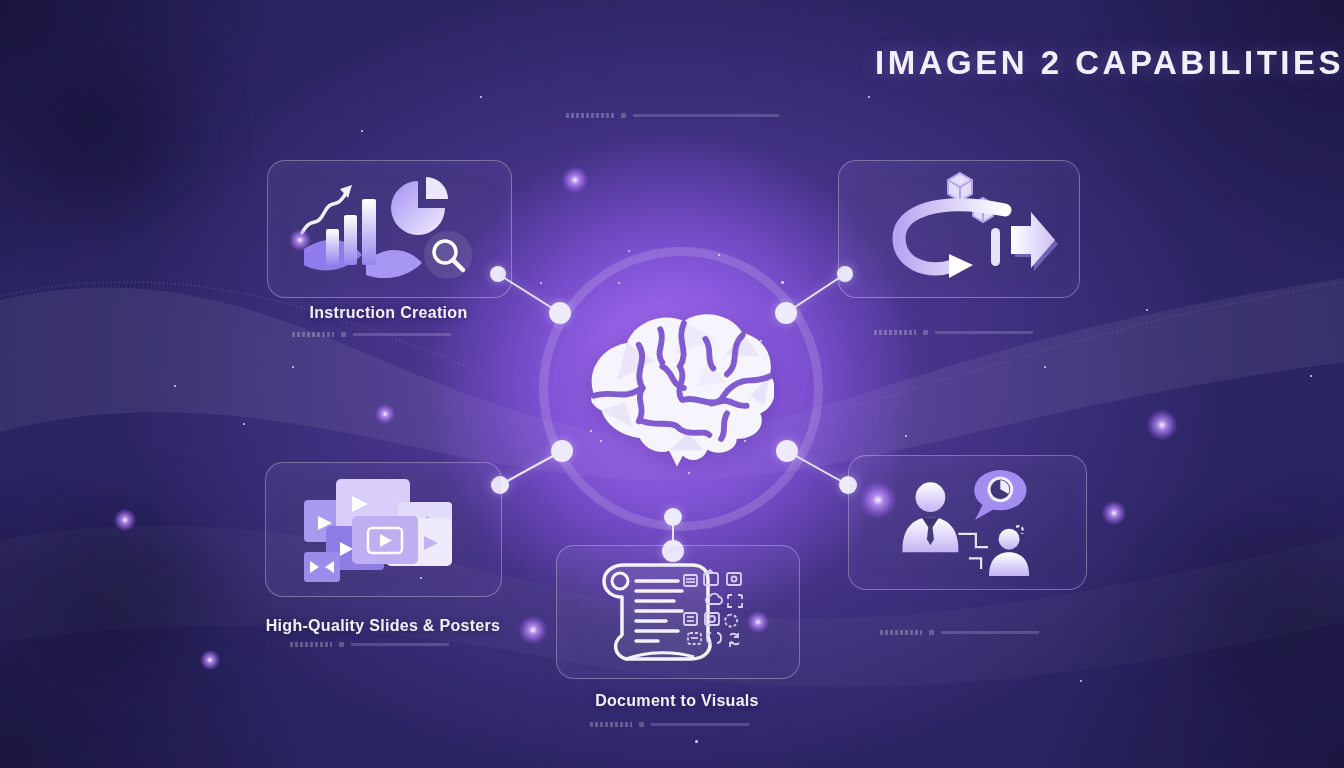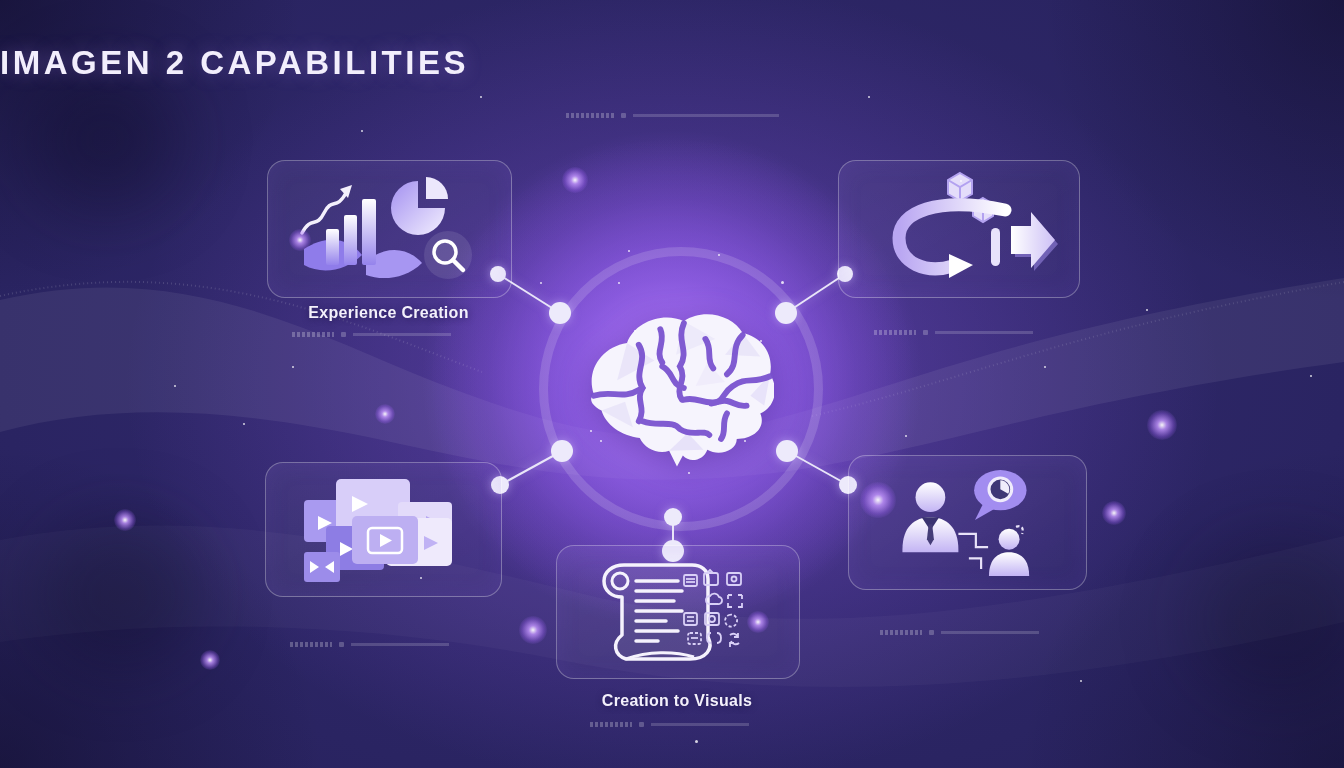--- a/index.html
+++ b/index.html
@@ -17,21 +17,21 @@
   .vignette{position:absolute;inset:0;
     background:
       radial-gradient(circle 430px at 0% 0%, rgba(10,8,30,.50), transparent 70%),
       radial-gradient(circle 430px at 100% 0%, rgba(10,8,30,.45), transparent 70%),
       radial-gradient(circle 460px at 0% 100%, rgba(10,8,30,.45), transparent 70%),
       radial-gradient(circle 460px at 100% 100%, rgba(10,8,30,.40), transparent 70%);
   }
   .blob{position:absolute;border-radius:50%;filter:blur(34px);}
   .waves{position:absolute;inset:0;}
   .title{
-    position:absolute;left:0;top:44px;width:100%;text-align:left;
+    position:absolute;left:0;top:44px;width:100%;text-align:right;
     color:#f2eefc;font-size:33px;font-weight:600;letter-spacing:3.5px;
     text-shadow:0 0 18px rgba(180,140,255,.35);
   }
   .micro{position:absolute;display:flex;align-items:center;gap:7px;opacity:.45;}
   .m-chars{height:5px;background:repeating-linear-gradient(90deg, rgba(255,255,255,.55) 0 3px, transparent 3px 5px);}
   .m-dot{width:5px;height:5px;background:rgba(255,255,255,.5);border-radius:1px;}
   .m-line{height:3px;background:rgba(255,255,255,.38);}
   .card{
     position:absolute;border:1px solid rgba(255,255,255,.30);border-radius:18px;
     background:linear-gradient(150deg, rgba(255,255,255,.055), rgba(255,255,255,.012));
@@ -150,21 +150,21 @@
       <rect x="72" y="28" width="14" height="66" rx="2" fill="url(#barG)"></rect>
       <path d="M12 62 C22 44 26 58 34 42 C42 26 46 40 56 22" fill="none" stroke="#f3f0fc" stroke-width="3.5" stroke-linecap="round"></path>
       <path d="M50 18 L62 14 L58 27 Z" fill="#f3f0fc"></path>
       <path d="M128 37 L128 10 A27 27 0 1 0 155 37 Z" fill="url(#pieG)"></path>
       <path d="M136 28 L136 6 A22 22 0 0 1 158 28 Z" fill="#ece7fc"></path>
       <circle cx="158" cy="84" r="24" fill="rgba(255,255,255,0.10)"></circle>
       <circle cx="155" cy="81" r="11" fill="rgba(255,255,255,0.06)" stroke="#ffffff" stroke-width="3.5"></circle>
       <line x1="163" y1="89" x2="173" y2="99" stroke="#ffffff" stroke-width="4.5" stroke-linecap="round"></line>
     </svg>
   </div>
-  <div class="card-label" style="left:262px;top:304px;width:253px;">Experience Creation</div>
+  <div class="card-label" style="left:262px;top:304px;width:253px;">Instruction Creation</div>
   <div class="micro" style="left:292px;top:332px;">
     <div class="m-chars" style="width:42px;"></div>
       <div class="m-dot"></div>
       <div class="m-line" style="width:98px;"></div>
   </div>
 
   <div class="card" style="left:838px;top:160px;width:240px;height:136px;">
     <svg class="icon-svg" width="200" height="118" viewBox="0 0 200 118">
       <defs>
         <linearGradient id="uG" x1="0" y1="0" x2="1" y2="0">
@@ -214,20 +214,21 @@
           <polygon points="126,62 140,69 126,76" fill="#c0b2f4"></polygon>
         <rect x="6" y="78" width="36" height="30" rx="3" fill="#9c8cea"></rect>
         <polygon points="12,87 21,93 12,99" fill="#ffffff"></polygon>
           <polygon points="36,87 27,93 36,99" fill="#ffffff"></polygon>
         <rect x="54" y="42" width="66" height="48" rx="5" fill="#bdaff2"></rect>
         <rect x="70" y="54" width="34" height="25" rx="4" fill="none" stroke="#ffffff" stroke-width="2.5"></rect>
         <polygon points="82,60 94,66.5 82,73" fill="#ffffff"></polygon>
       </g>
     </svg>
   </div>
+  <div class="card-label" style="left:254px;top:617px;width:258px;">High-Quality Slides &amp; Posters</div>
   <div class="micro" style="left:290px;top:642px;">
     <div class="m-chars" style="width:42px;"></div>
       <div class="m-dot"></div>
       <div class="m-line" style="width:98px;"></div>
   </div>
 
   <div class="card" style="left:556px;top:545px;width:242px;height:132px;">
     <svg class="icon-svg" width="200" height="110" viewBox="0 0 200 110">
       <path d="M46 8 C34 8 26 15 26 24 C26 34 34 40 44 40 L44 78 C34 86 36 98 48 102 L112 102 C128 102 136 92 130 80 L130 22 C130 13 123 8 114 8 Z" fill="rgba(255,255,255,0.07)" stroke="#f5f2fd" stroke-width="3.5" stroke-linejoin="round"></path>
       <circle cx="42" cy="24" r="8" fill="none" stroke="#f5f2fd" stroke-width="3"></circle>
@@ -279,21 +280,21 @@
           </g>
         <g>
             <path d="M133 76 c-3 0 -4 2 -4 5 c0 3 1 5 4 5 M139 76 c3 0 4 2 4 5 c0 3 -1 5 -4 5"></path>
           </g>
         <g>
             <path d="M152 78 a5 5 0 0 1 8 2 M161 86 a5 5 0 0 1 -8 -2 M160 76 v4 h-4 M152 90 v-4 h4"></path>
           </g>
       </g>
     </svg>
   </div>
-  <div class="card-label" style="left:556px;top:692px;width:242px;">Creation to Visuals</div>
+  <div class="card-label" style="left:556px;top:692px;width:242px;">Document to Visuals</div>
   <div class="micro" style="left:590px;top:722px;">
     <div class="m-chars" style="width:42px;"></div>
       <div class="m-dot"></div>
       <div class="m-line" style="width:98px;"></div>
   </div>
 
   <div class="card" style="left:848px;top:455px;width:237px;height:133px;">
     <svg class="icon-svg" width="190" height="118" viewBox="0 0 190 135">
       <defs>
         <linearGradient id="pG" x1="0" y1="0" x2="0" y2="1">

